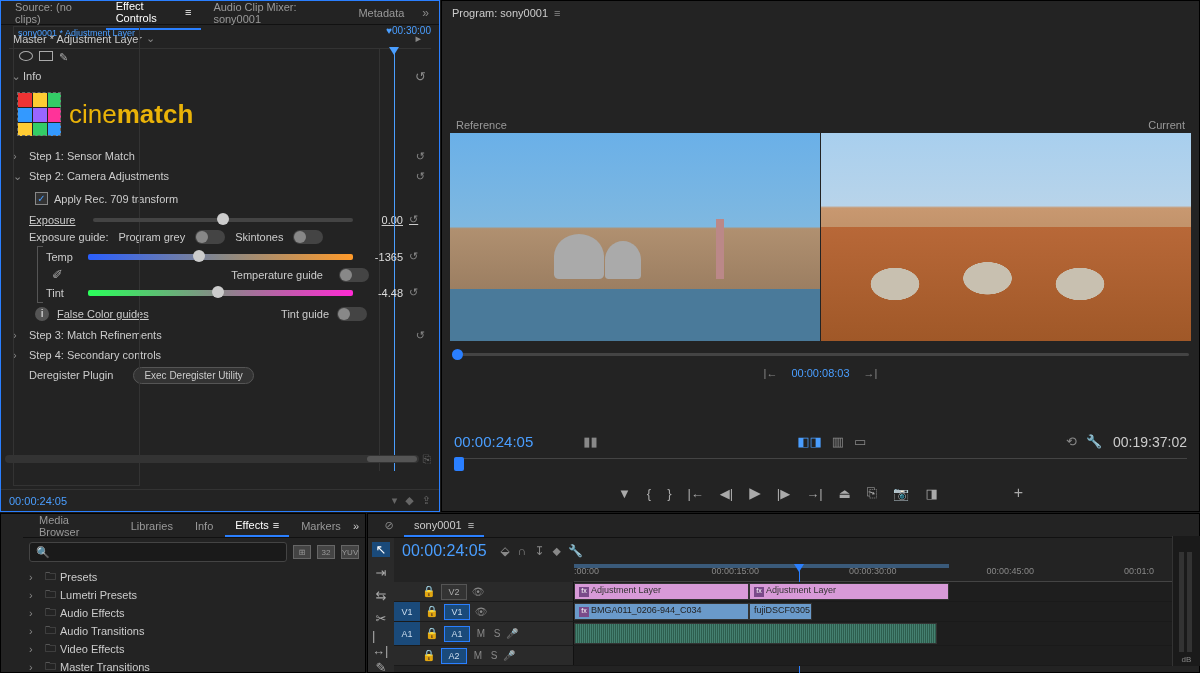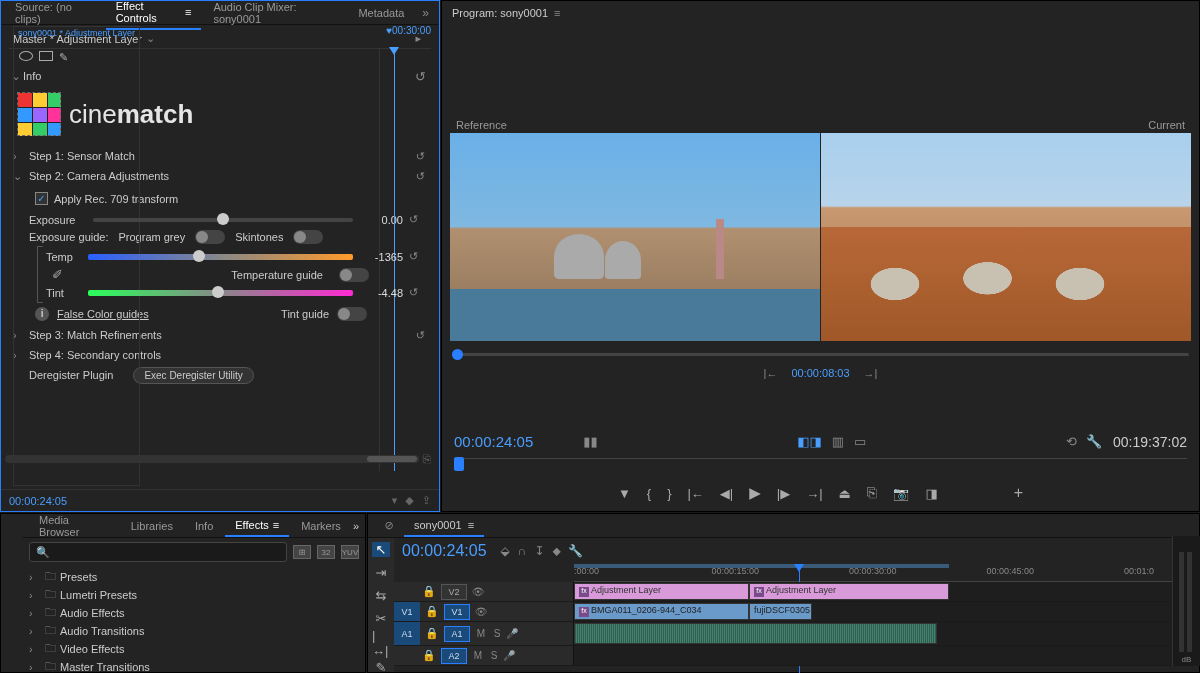--- a/index.html
+++ b/index.html
@@ -42,32 +42,32 @@
   linear-gradient(45deg,#e33,#e33) 0 0/14px 14px no-repeat,
   linear-gradient(45deg,#fc3,#fc3) 15px 0/14px 14px no-repeat,
   linear-gradient(45deg,#3c6,#3c6) 30px 0/14px 14px no-repeat,
   linear-gradient(45deg,#39f,#39f) 0 15px/14px 14px no-repeat,
   linear-gradient(45deg,#96f,#96f) 15px 15px/14px 14px no-repeat,
   linear-gradient(45deg,#f39,#f39) 30px 15px/14px 14px no-repeat,
   linear-gradient(45deg,#fc3,#fc3) 0 30px/14px 14px no-repeat,
   linear-gradient(45deg,#3c6,#3c6) 15px 30px/14px 14px no-repeat,
   linear-gradient(45deg,#39f,#39f) 30px 30px/14px 14px no-repeat;
   border:1px dashed #666;}
-.logo-text { font-size:26px; color:#e5e5e5; font-weight:300;}
+.logo-text { font-size:26px; color:#eab308; font-weight:300;}
 .logo-text b { font-weight:600;}
 
 .step { display:flex; align-items:center; height:20px; padding-left:4px;}
 .step .exp { width:16px; color:#888; cursor:pointer;}
 .step .lbl { color:#ccc;}
 .step .reset { margin-left:auto; margin-right:6px; color:#888; cursor:pointer;}
 
 .cb-row { display:flex; align-items:center; padding:6px 0 6px 26px; gap:6px;}
 .cb { width:13px; height:13px; border:1px solid #888; background:#333; display:flex; align-items:center; justify-content:center; color:#4a9eff; font-size:10px;}
 
-.slider-row { display:flex; align-items:center; padding:2px 6px 2px 20px; gap:6px;}
+.slider-row { display:flex; align-items:center; padding:2px 6px 2px 20px; gap:6px;text-decoration:underline;}
 .slider-row .slbl { width:58px; color:#ccc;}
 .slider-track { flex:1; height:4px; background:#444; position:relative; border-radius:2px;}
 .slider-track .thumb { position:absolute; top:-5px; width:12px; height:12px; background:#ccc; border-radius:50%; margin-left:-6px;}
 .slider-val { width:44px; text-align:right; color:#ddd;}
 .reset-ic { width:16px; color:#888; cursor:pointer;}
 
 .wb-group { border-left:1px solid #555; margin-left:28px; padding:2px 0 2px 0; position:relative;}
 .wb-group .bracket-top,.wb-group .bracket-bot { position:absolute; left:-1px; width:6px; height:1px; background:#555;}
 .wb-group .bracket-top { top:0;} .wb-group .bracket-bot { bottom:0;}
 .wb-row { display:flex; align-items:center; padding:2px 6px 2px 8px; gap:6px;}

